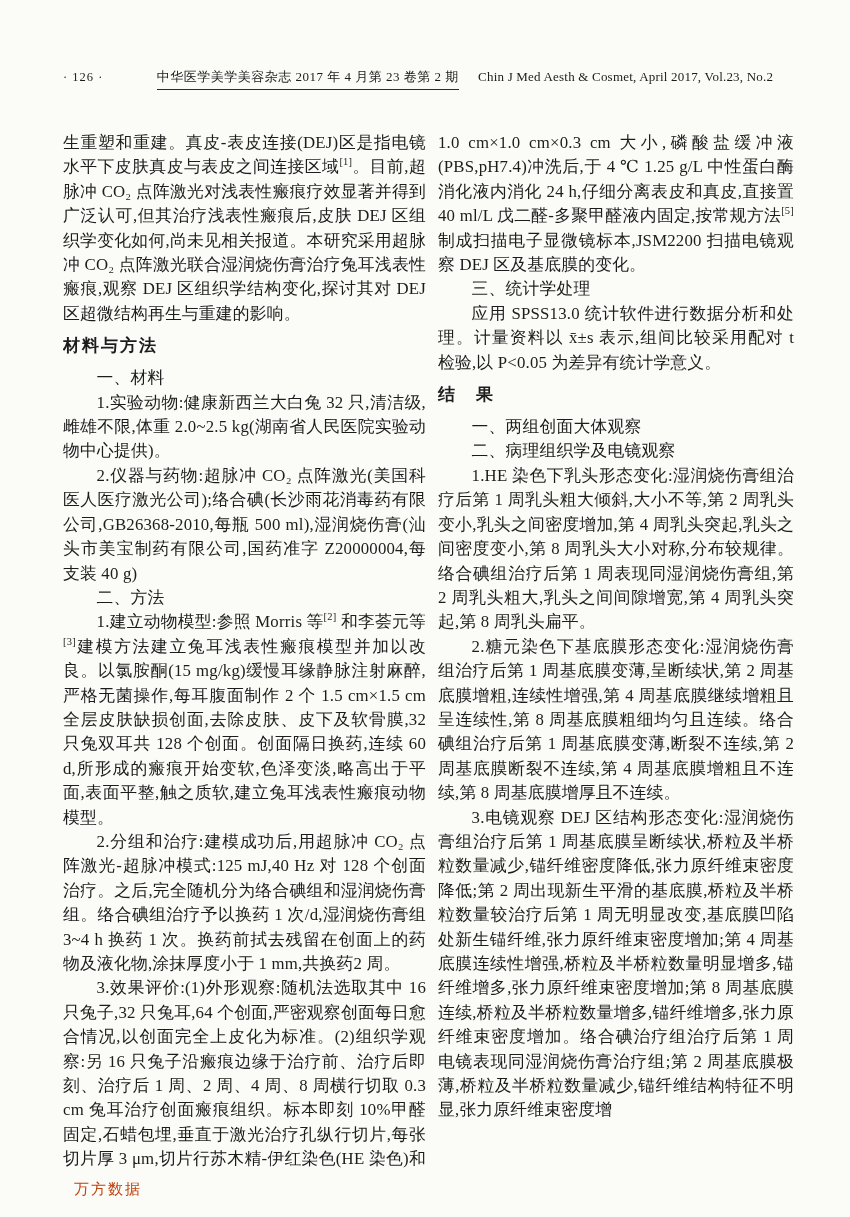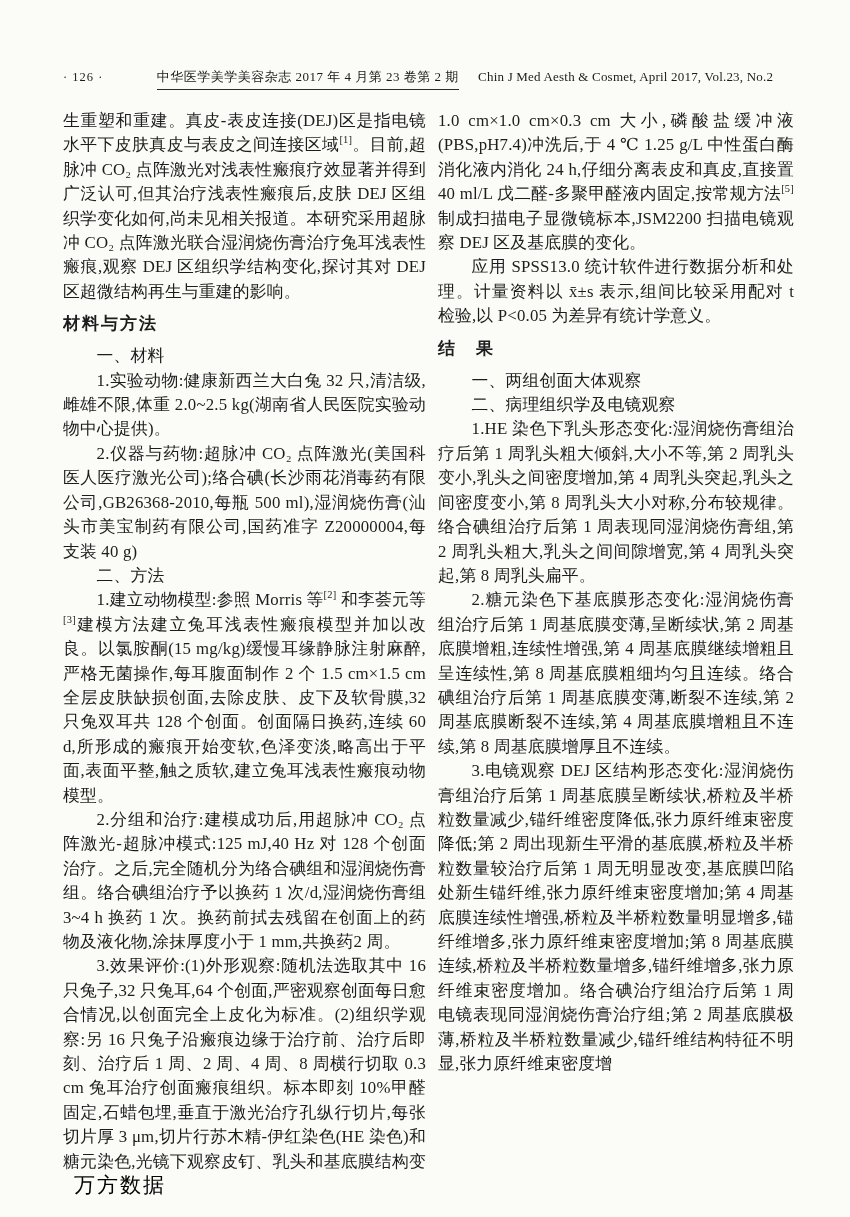--- a/index.html
+++ b/index.html
@@ -22,21 +22,21 @@
   }
   .pagenum{flex:0 0 72px;letter-spacing:1px;font-size:12.5px;}
   .jtitles{flex:1;text-align:center;}
   .jtitle-cn{border-bottom:1.5px solid #2a2a2a;padding-bottom:5px;letter-spacing:0.5px;}
   .jtitle-en{margin-left:16px;letter-spacing:0.2px;}
   
   .columns{
     position:absolute;top:109px;left:63px;width:731px;height:1062px;
     display:flex;gap:12px;overflow:hidden;
   }
-  .col{flex:0 0 auto;}
+  .col{flex:0 0 auto;margin-top:22px;}
   .col-left{width:363px;}
   .col-right{width:356px;}
   .col p{
     margin:0;
     font-size:16.8px;
     line-height:24.4px;
     text-align:justify;
     text-justify:inter-ideograph;
     letter-spacing:0.2px;
   }
@@ -46,21 +46,21 @@
     margin:8px 0 9px 0;
     text-align:left;
     font-size:17px;
     font-weight:bold;
     font-family:"Liberation Sans","DejaVu Sans",sans-serif;
     letter-spacing:2px;
   }
   
   .watermark{
     position:absolute;left:74px;bottom:18px;
-    font-size:21px;color:#000000;letter-spacing:2px;
+    font-size:15px;color:#c2410c;letter-spacing:2px;
   }
 </style>
 </head>
 <body>
 
 <div class="page">
 
   <div class="running-head">
     <span class="pagenum">· 126 ·</span>
     <span class="jtitles">
@@ -81,20 +81,21 @@
       <p class="indent">2.仪器与药物:超脉冲 CO₂ 点阵激光(美国科医人医疗激光公司);络合碘(长沙雨花消毒药有限公司,GB26368-2010,每瓶 500 ml),湿润烧伤膏(汕头市美宝制药有限公司,国药准字 Z20000004,每支装 40 g)</p>
       <p class="indent">二、方法</p>
       <p class="indent"><span>1.建立动物模型:参照 Morris 等</span><sup>[2]</sup><span> 和李荟元等</span><sup>[3]</sup><span>建模方法建立兔耳浅表性瘢痕模型并加以改良。以氯胺酮(15 mg/kg)缓慢耳缘静脉注射麻醉,严格无菌操作,每耳腹面制作 2 个 1.5 cm×1.5 cm 全层皮肤缺损创面,去除皮肤、皮下及软骨膜,32 只兔双耳共 128 个创面。创面隔日换药,连续 60 d,所形成的瘢痕开始变软,色泽变淡,略高出于平面,表面平整,触之质软,建立兔耳浅表性瘢痕动物模型。</span></p>
       <p class="indent">2.分组和治疗:建模成功后,用超脉冲 CO₂ 点阵激光-超脉冲模式:125 mJ,40 Hz 对 128 个创面治疗。之后,完全随机分为络合碘组和湿润烧伤膏组。络合碘组治疗予以换药 1 次/d,湿润烧伤膏组 3~4 h 换药 1 次。换药前拭去残留在创面上的药物及液化物,涂抹厚度小于 1 mm,共换药2 周。</p>
       <p class="indent">3.效果评价:(1)外形观察:随机法选取其中 16 只兔子,32 只兔耳,64 个创面,严密观察创面每日愈合情况,以创面完全上皮化为标准。(2)组织学观察:另 16 只兔子沿瘢痕边缘于治疗前、治疗后即刻、治疗后 1 周、2 周、4 周、8 周横行切取 0.3 cm 兔耳治疗创面瘢痕组织。标本即刻 10%甲醛固定,石蜡包埋,垂直于激光治疗孔纵行切片,每张切片厚 3 μm,切片行苏木精-伊红染色(HE 染色)和糖元染色,光镜下观察皮钉、乳头和基底膜结构变化。(3)扫描电子显微镜(SEM)观察:将切取下来的标本修成</p>
     </div>
 
     <div class="col col-right">
       <p><span>1.0 cm×1.0 cm×0.3 cm 大小,磷酸盐缓冲液(PBS,pH7.4)冲洗后,于 4 ℃ 1.25 g/L 中性蛋白酶消化液内消化 24 h,仔细分离表皮和真皮,直接置 40 ml/L 戊二醛-多聚甲醛液内固定,按常规方法</span><sup>[5]</sup><span>制成扫描电子显微镜标本,JSM2200 扫描电镜观察 DEJ 区及基底膜的变化。</span></p>
 
+      <p class="indent">三、统计学处理</p>
       <p class="indent">应用 SPSS13.0 统计软件进行数据分析和处理。计量资料以 x̄±s 表示,组间比较采用配对 t 检验,以 P&lt;0.05 为差异有统计学意义。</p>
 
       <h2 class="section-heading">结　果</h2>
 
       <p class="indent">一、两组创面大体观察</p>
       <p class="indent">二、病理组织学及电镜观察</p>
       <p class="indent">1.HE 染色下乳头形态变化:湿润烧伤膏组治疗后第 1 周乳头粗大倾斜,大小不等,第 2 周乳头变小,乳头之间密度增加,第 4 周乳头突起,乳头之间密度变小,第 8 周乳头大小对称,分布较规律。络合碘组治疗后第 1 周表现同湿润烧伤膏组,第 2 周乳头粗大,乳头之间间隙增宽,第 4 周乳头突起,第 8 周乳头扁平。</p>
       <p class="indent">2.糖元染色下基底膜形态变化:湿润烧伤膏组治疗后第 1 周基底膜变薄,呈断续状,第 2 周基底膜增粗,连续性增强,第 4 周基底膜继续增粗且呈连续性,第 8 周基底膜粗细均匀且连续。络合碘组治疗后第 1 周基底膜变薄,断裂不连续,第 2 周基底膜断裂不连续,第 4 周基底膜增粗且不连续,第 8 周基底膜增厚且不连续。</p>
       <p class="indent">3.电镜观察 DEJ 区结构形态变化:湿润烧伤膏组治疗后第 1 周基底膜呈断续状,桥粒及半桥粒数量减少,锚纤维密度降低,张力原纤维束密度降低;第 2 周出现新生平滑的基底膜,桥粒及半桥粒数量较治疗后第 1 周无明显改变,基底膜凹陷处新生锚纤维,张力原纤维束密度增加;第 4 周基底膜连续性增强,桥粒及半桥粒数量明显增多,锚纤维增多,张力原纤维束密度增加;第 8 周基底膜连续,桥粒及半桥粒数量增多,锚纤维增多,张力原纤维束密度增加。络合碘治疗组治疗后第 1 周电镜表现同湿润烧伤膏治疗组;第 2 周基底膜极薄,桥粒及半桥粒数量减少,锚纤维结构特征不明显,张力原纤维束密度增</p>
     </div>

